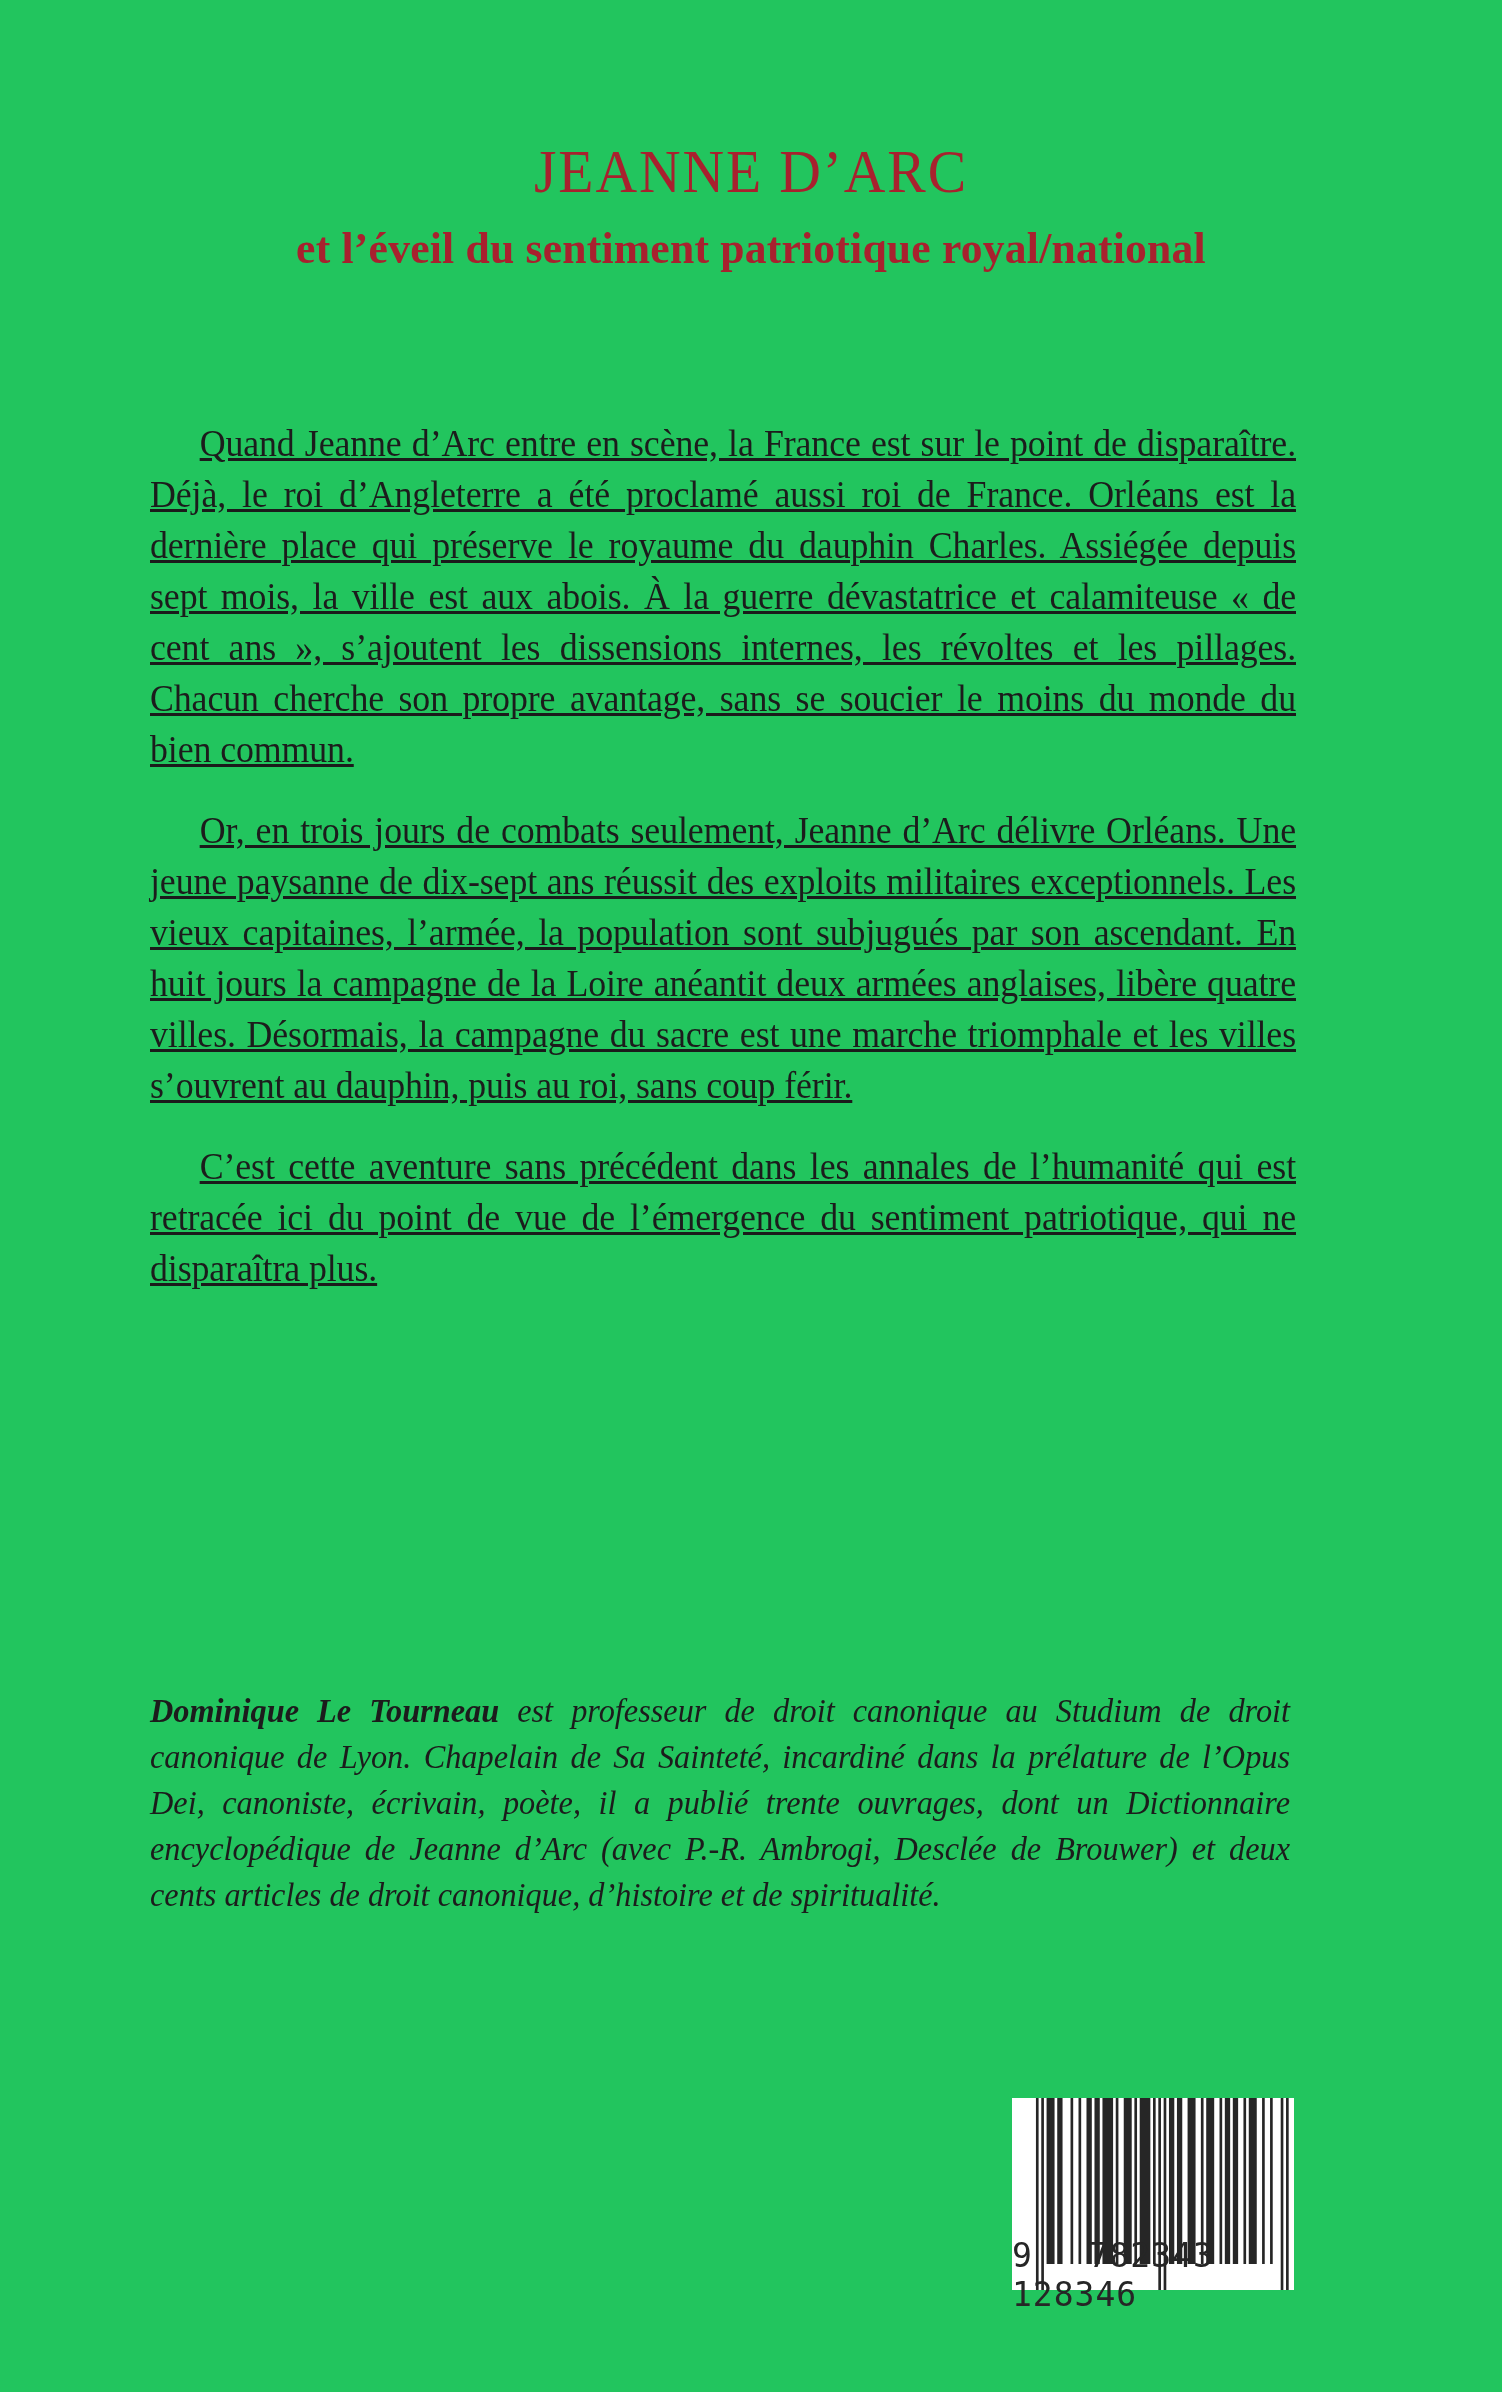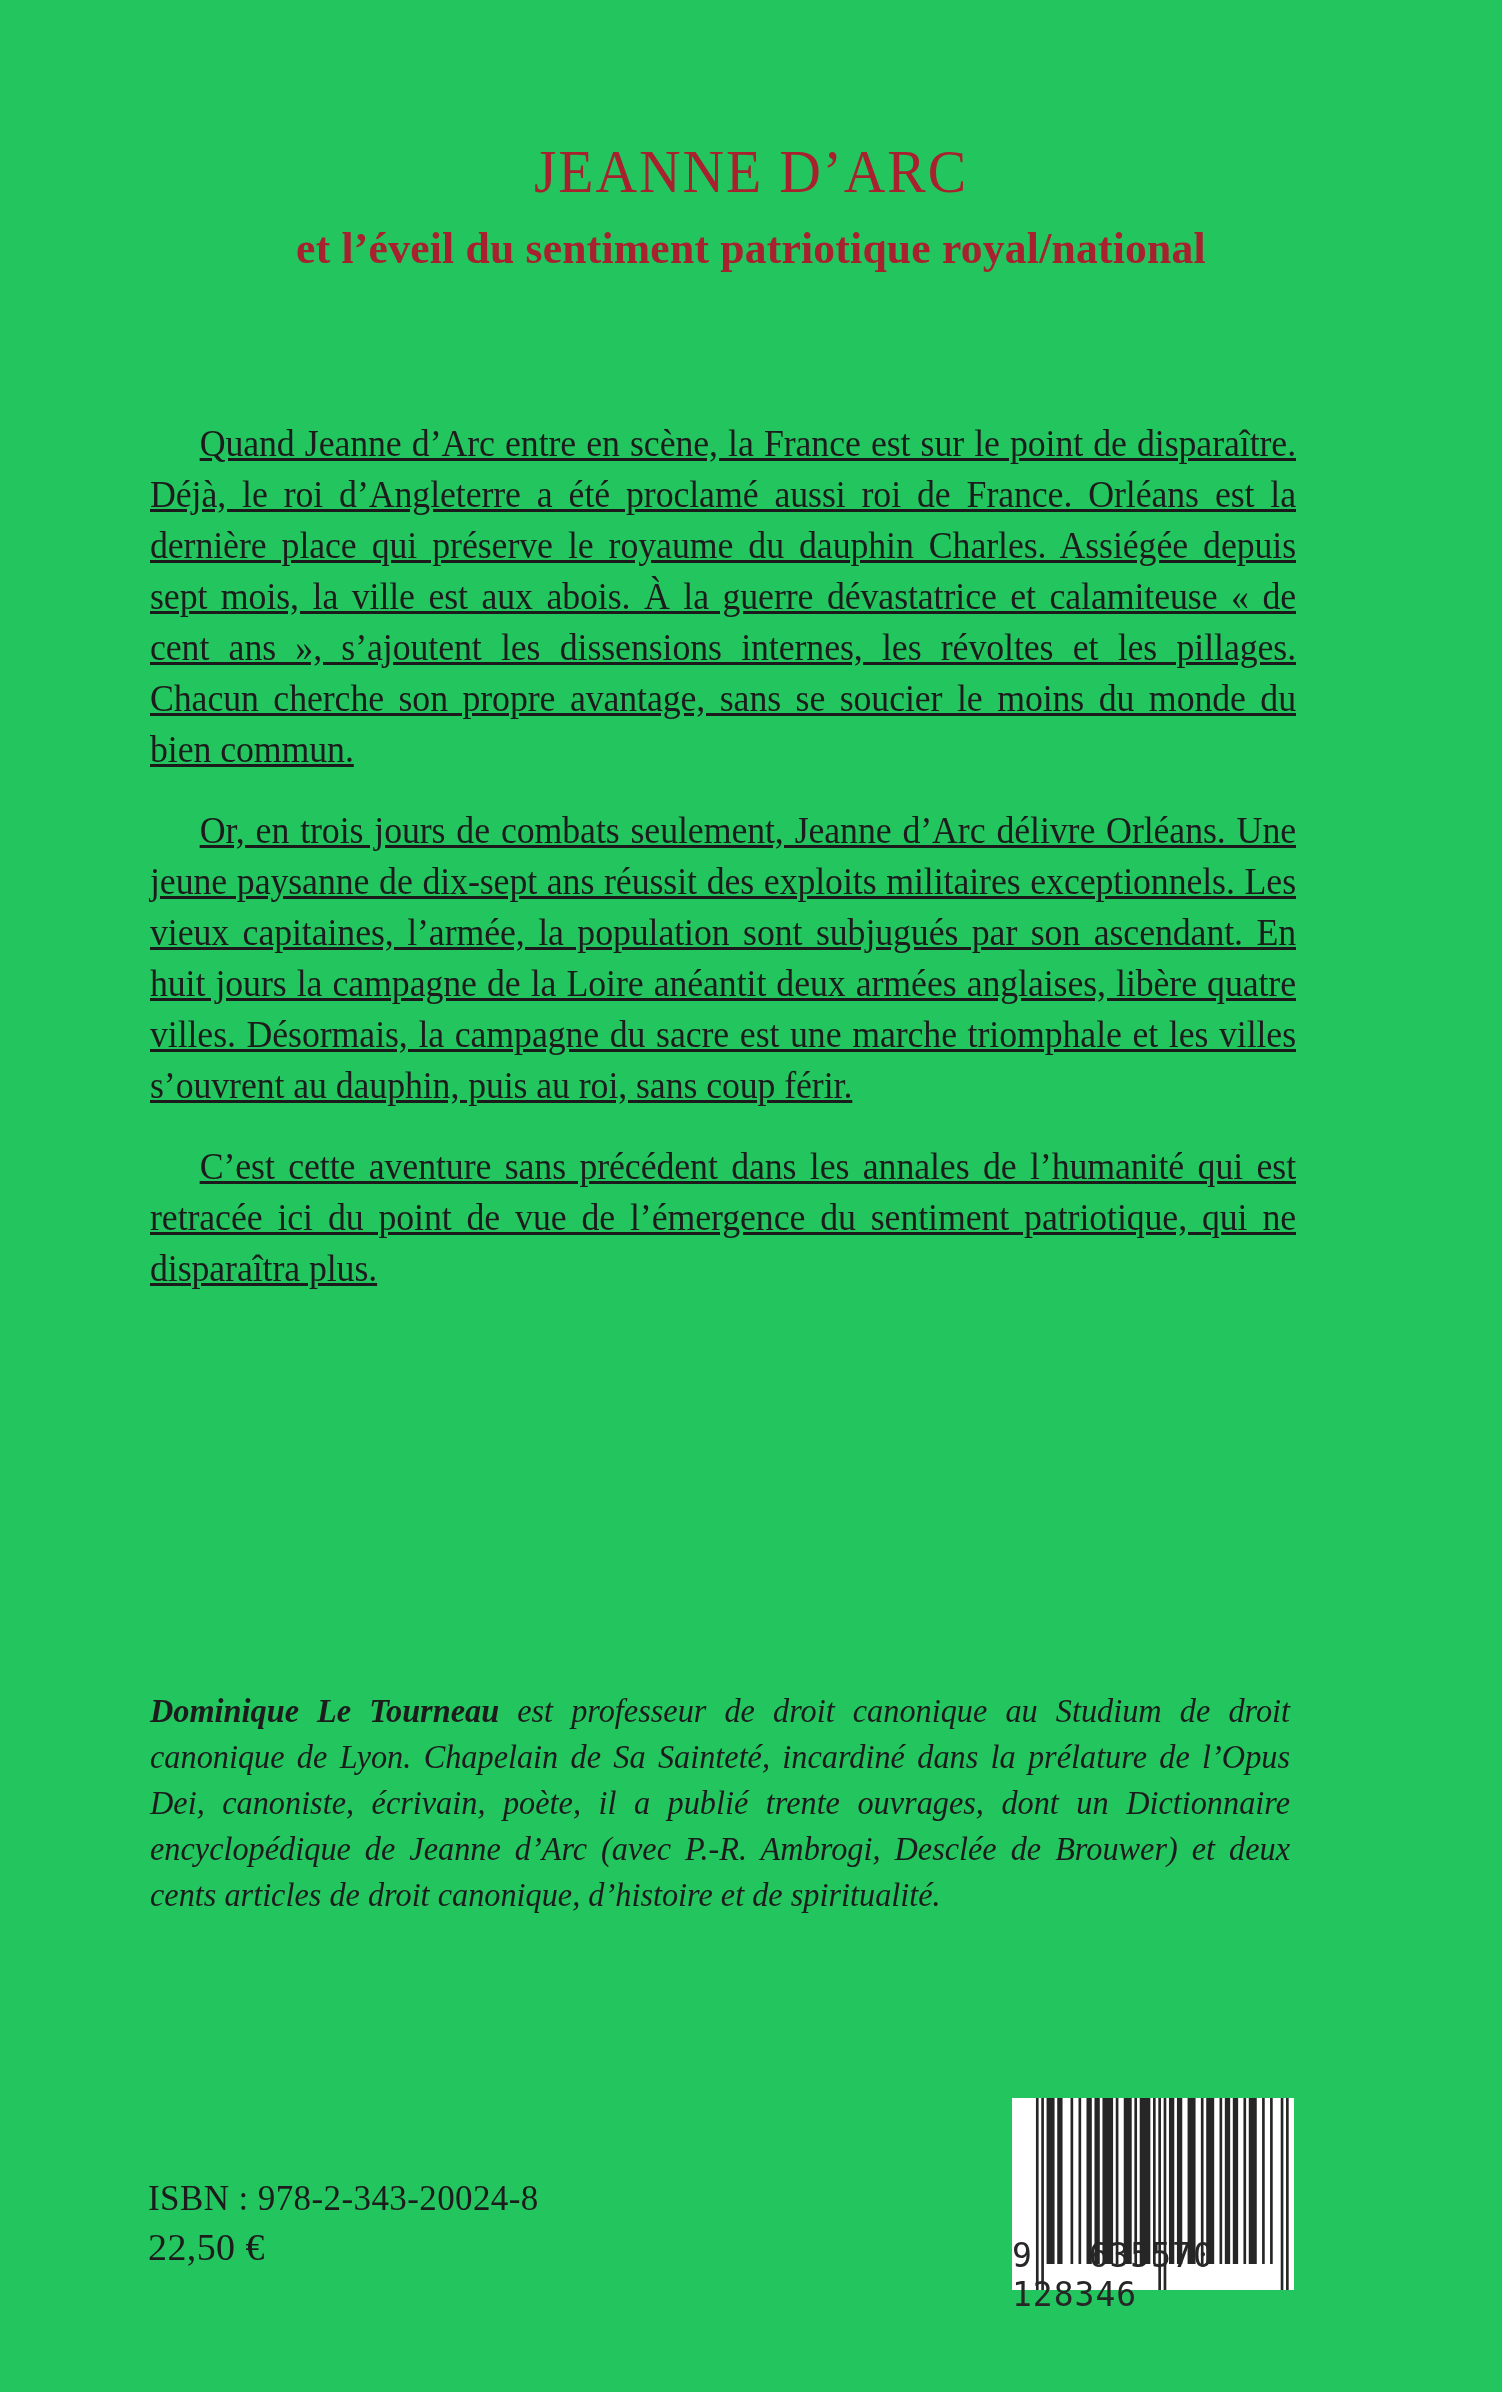--- a/index.html
+++ b/index.html
@@ -149,24 +149,20 @@
   </div>
 
   <div class="blurb">
     <p class="gap-after">Quand Jeanne d’Arc entre en scène, la France est sur le point de disparaître. Déjà, le roi d’Angleterre a été proclamé aussi roi de France. Orléans est la dernière place qui préserve le royaume du dauphin Charles. Assiégée depuis sept mois, la ville est aux abois. À la guerre dévastatrice et calamiteuse « de cent ans », s’ajoutent les dissensions internes, les révoltes et les pillages. Chacun cherche son propre avantage, sans se soucier le moins du monde du bien commun.</p>
     <p class="gap-after">Or, en trois jours de combats seulement, Jeanne d’Arc délivre Orléans. Une jeune paysanne de dix-sept ans réussit des exploits militaires exceptionnels. Les vieux capitaines, l’armée, la population sont subjugués par son ascendant. En huit jours la campagne de la Loire anéantit deux armées anglaises, libère quatre villes. Désormais, la campagne du sacre est une marche triomphale et les villes s’ouvrent au dauphin, puis au roi, sans coup férir.</p>
     <p>C’est cette aventure sans précédent dans les annales de l’humanité qui est retracée ici du point de vue de l’émergence du sentiment patriotique, qui ne disparaîtra plus.</p>
   </div>
 
   <div class="bio"><span class="author-name">Dominique Le Tourneau</span><span> est professeur de droit canonique au Studium de droit canonique de Lyon. Chapelain de Sa Sainteté, incardiné dans la prélature de l’Opus Dei, canoniste, écrivain, poète, il a publié trente ouvrages, dont un Dictionnaire encyclopédique de Jeanne d’Arc (avec P.-R. Ambrogi, Desclée de Brouwer) et deux cents articles de droit canonique, d’histoire et de spiritualité.</span></div>
 
-  <div class="isbn-block">
-    <div class="isbn-line">ISBN : 978-2-343-20024-8</div>
-    <div class="price-line">22,50 €</div>
-  </div>
 
   <div class="barcode">
     <svg width="282" height="192" viewBox="0 0 282 192" aria-hidden="true">
       <rect x="0" y="0" width="282" height="192" fill="#ffffff"></rect>
       <g fill="#262626" id="bc-bars">
           <rect x="23.94" y="0" width="2.66" height="192.00"></rect>
           <rect x="29.26" y="0" width="2.66" height="192.00"></rect>
           <rect x="34.58" y="0" width="7.98" height="166.00"></rect>
           <rect x="45.23" y="0" width="5.32" height="166.00"></rect>
           <rect x="58.53" y="0" width="2.66" height="166.00"></rect>
@@ -195,18 +191,18 @@
           <rect x="258.06" y="0" width="2.66" height="166.00"></rect>
           <rect x="268.70" y="0" width="2.66" height="192.00"></rect>
           <rect x="274.02" y="0" width="2.66" height="192.00"></rect>
         </g>
     </svg>
   </div>
 
   <div class="bc-digits">
     <span>9</span>
     <span style="display:inline-block;width:14px"></span>
-    <span>635570</span>
+    <span>782343</span>
     <span style="display:inline-block;width:16px"></span>
     <span>128346</span>
   </div>
 
 </div>
 
 </body></html>

